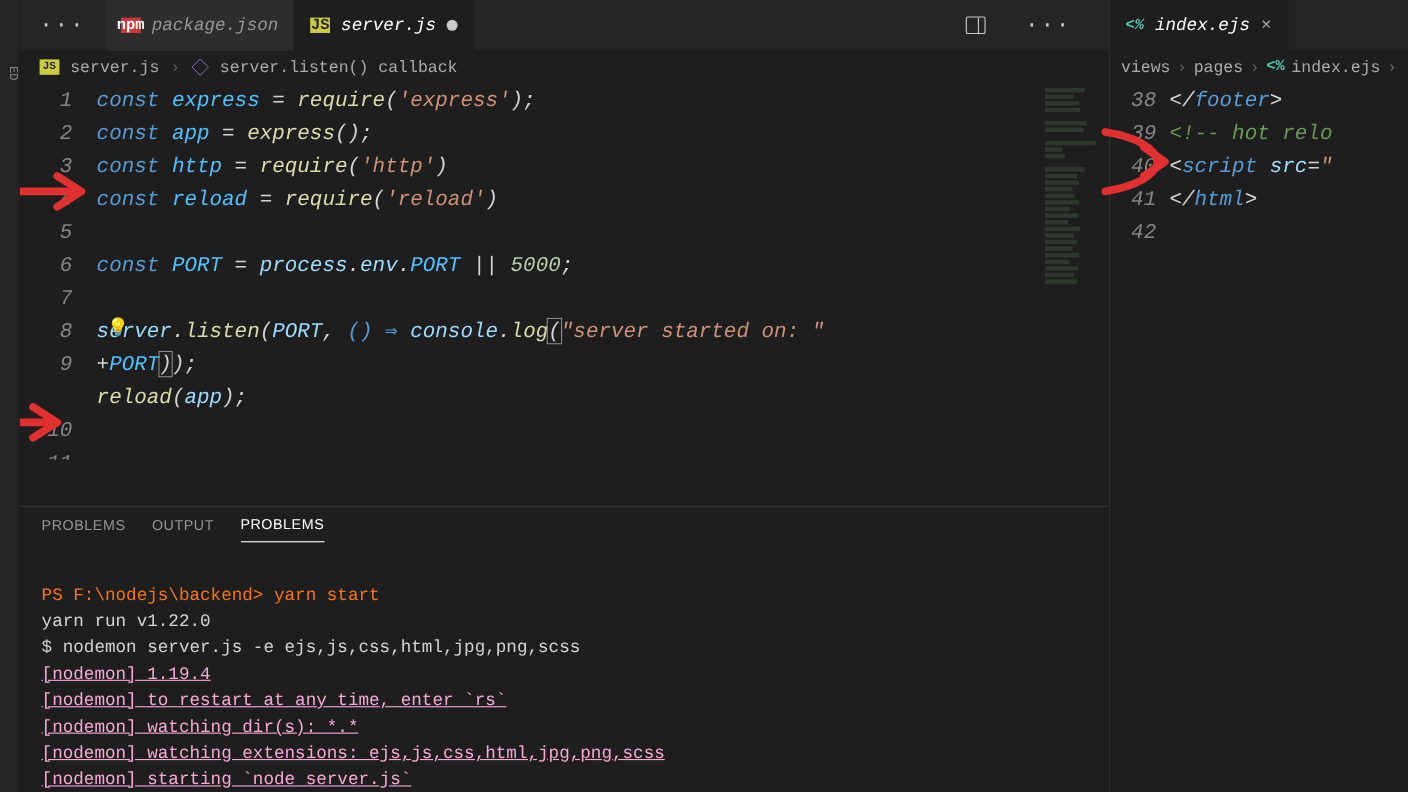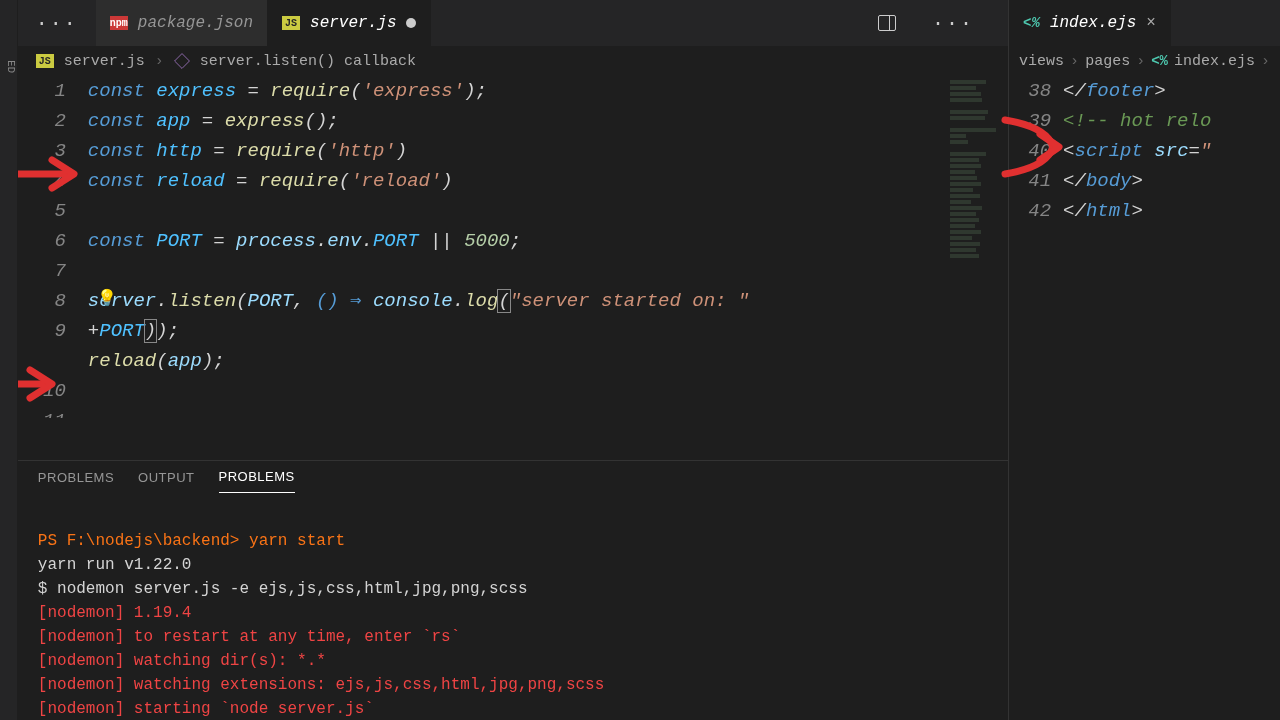--- a/index.html
+++ b/index.html
@@ -70,21 +70,21 @@
 .tab.active {
   background: #1e1e1e;
   color: #fff;
 }
 .tab .icon-box {
   width: 18px;
   height: 14px;
   display: flex;
   align-items: center;
   justify-content: center;
-  font-size: 10px;
+  font-size: 14px;
   font-weight: bold;
   font-style: normal;
 }
 .icon-npm { background: #cb3837; color: #fff; }
 .icon-js { background: #cbcb41; color: #252526; font-size: 10px; }
 .icon-ejs { color: #4ec9b0; font-size: 14px; font-weight: bold; }
 .tab .dirty-dot {
   width: 10px; height: 10px; border-radius: 50%; background: #ccc;
 }
 .tab .close-x {
@@ -202,21 +202,21 @@
 .terminal {
   flex: 1;
   padding: 12px 20px;
   font-size: 16px;
   line-height: 24px;
   white-space: pre;
   font-style: normal;
 }
 .term-prompt { color: #f97316; }
 .term-yarn { color: #d4d4d4; }
-.term-nodemon { color: #ef4444; }
+.term-nodemon { color: #f9a8d4; text-decoration: underline; }
 .right-breadcrumb {
   height: 30px;
   display: flex;
   align-items: center;
   gap: 6px;
   padding: 0 10px;
   color: #aaa;
   font-size: 15px;
 }
 .right-editor {
@@ -388,21 +388,20 @@
       <div class="ln">38</div>
       <div class="ln">39</div>
       <div class="ln">40</div>
       <div class="ln">41</div>
       <div class="ln">42</div>
     </div>
     <div class="right-code">
       <div class="cl"><span class="tok-pun">&lt;/</span><span class="tok-tag">footer</span><span class="tok-pun">&gt;</span></div>
       <div class="cl"><span class="tok-cmt">&lt;!-- hot relo</span></div>
       <div class="cl"><span class="tok-pun">&lt;</span><span class="tok-tag">script</span> <span class="tok-attr">src</span><span class="tok-pun">=</span><span class="tok-str">"</span></div>
-      <div class="cl"><span class="tok-pun">&lt;/</span><span class="tok-tag">body</span><span class="tok-pun">&gt;</span></div>
       <div class="cl"><span class="tok-pun">&lt;/</span><span class="tok-tag">html</span><span class="tok-pun">&gt;</span></div>
     </div>
 
     <svg class="red-arrow-svg" style="left:-14px; top:36px;" width="80" height="70" viewBox="0 0 80 70">
       <path d="M10 8 Q 52 15 58 35 Q 52 55 10 62" stroke="#e03030" stroke-width="7" fill="none" stroke-linecap="round"></path>
       <path d="M45 22 L64 35 L45 48" stroke="#e03030" stroke-width="7" fill="none" stroke-linecap="round" stroke-linejoin="round"></path>
     </svg>
   </div>
 </div>
 

